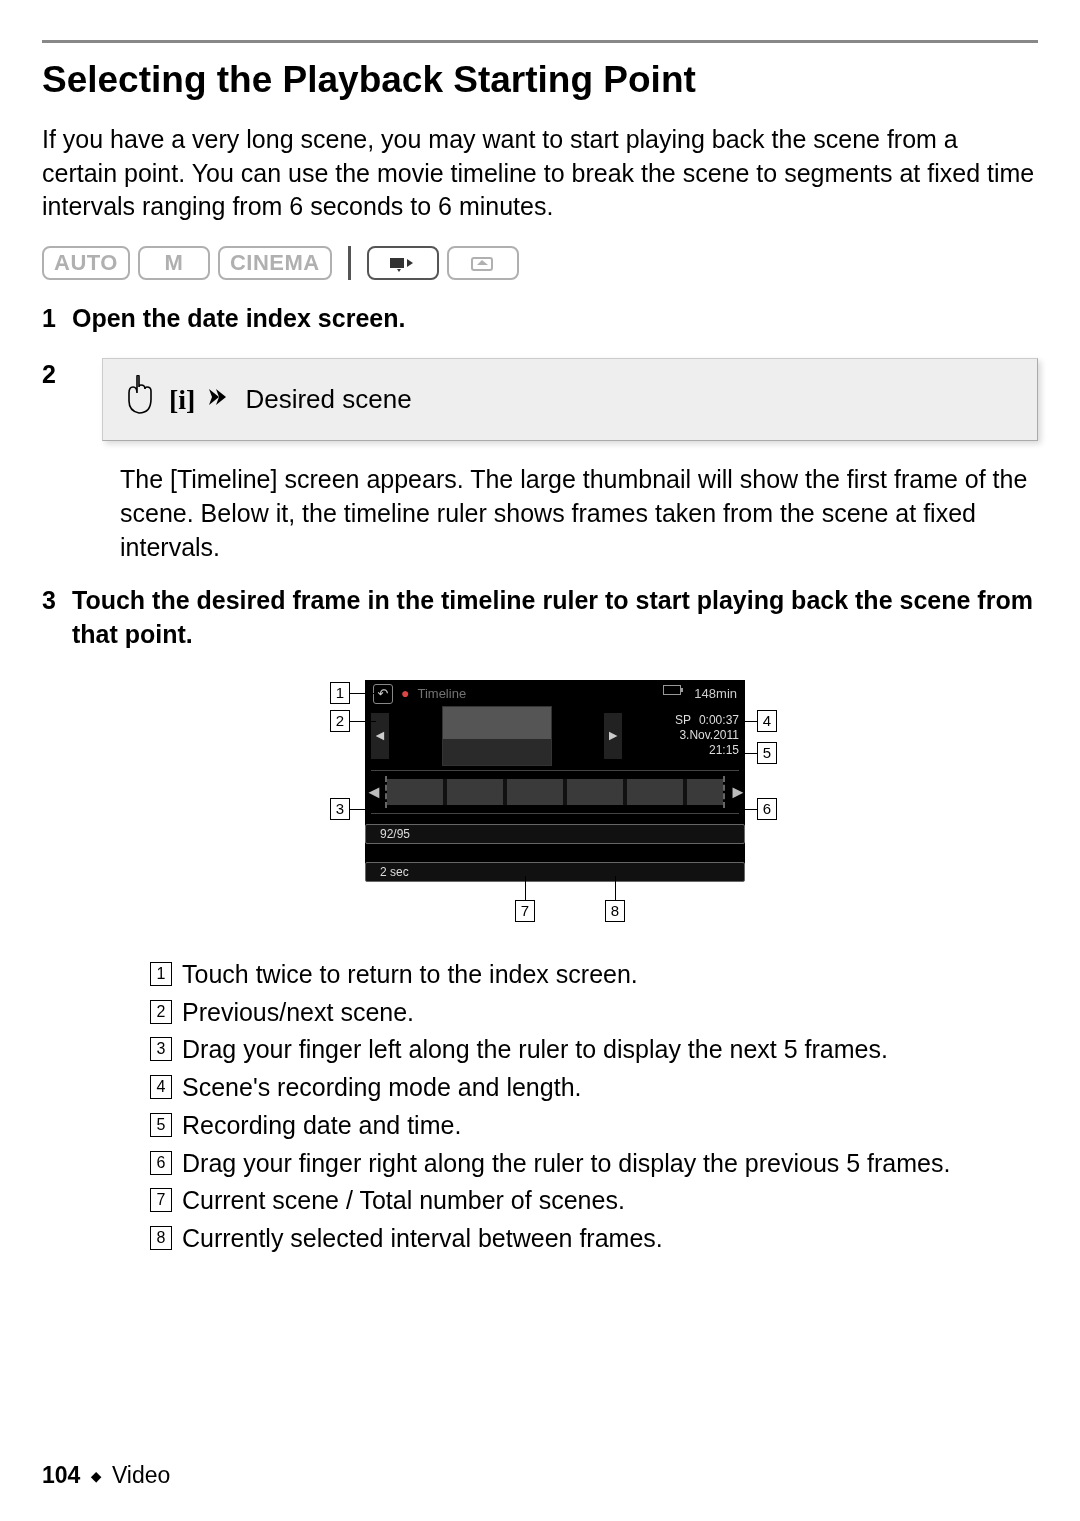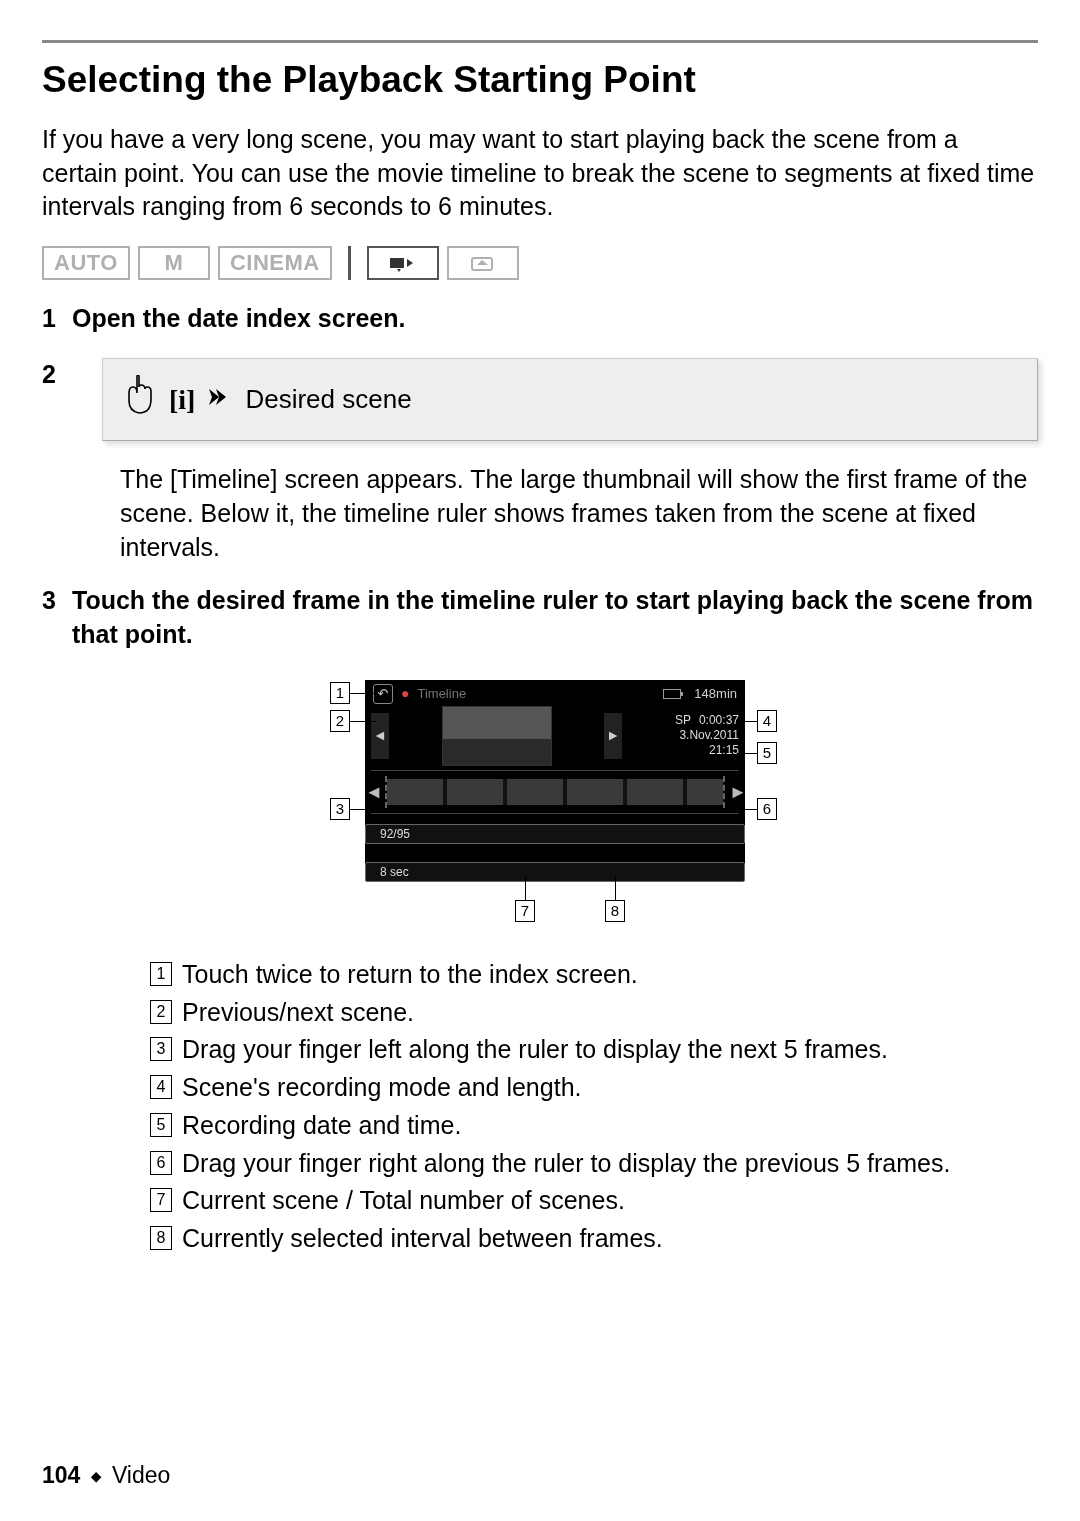--- a/index.html
+++ b/index.html
@@ -31,21 +31,21 @@
   }
   .modes-row {
     display: flex;
     align-items: center;
     gap: 8px;
     margin-bottom: 22px;
   }
   .modes-label { margin-right: 6px; }
   .mode-box {
     border: 2px solid #b0b0b0;
-    border-radius: 0;
+    border-radius: 8px;
     padding: 2px 10px;
     font-weight: bold;
     font-size: 22px;
     font-family: Arial, sans-serif;
     letter-spacing: 0.5px;
     color: #b0b0b0;
     min-width: 72px;
     text-align: center;
     display:flex;
     justify-content:center;
@@ -126,21 +126,21 @@
     display:flex; align-items:center; justify-content:space-between;
     padding: 4px 8px 2px 8px;
   }
   .screen .topbar-left { display:flex; align-items:center; gap:8px; }
   .screen .back-arrow {
     width:20px;height:20px;border:1px solid #888;border-radius:3px;
     display:flex;align-items:center;justify-content:center;color:#ccc;font-size:13px;
   }
   .screen .dot { color:#d44; font-size:14px; }
   .screen .tl-label { color:#737373; font-weight:normal; }
-  .screen .batt { display:flex; align-items:center; gap:13px; color:#ccc; }
+  .screen .batt { display:flex; align-items:flex-start; gap:13px; color:#ccc; }
   .screen .batt-icon {width:18px;height:10px;border:1px solid #999;position:relative;}
   .screen .batt-icon::after{content:"";position:absolute;right:-3px;top:2px;width:2px;height:4px;background:#999;}
   .screen .thumbrow {
     display:flex;align-items:center;justify-content:space-between;
     padding: 0 6px;
   }
   .screen .nav {
     width:18px;height:46px;background:#222;color:#ccc;
     display:flex;align-items:center;justify-content:center;font-size:14px;
   }
@@ -306,21 +306,21 @@
         </div>
         <div class="hr"></div>
         <div class="rulerrow">
           <span class="ruler-arrow">◄</span>
           <span class="ruler"></span>
           <span class="ruler-arrow">►</span>
         </div>
         <div class="hr"></div>
         <div class="bottombar">
           <span class="bbox">92/95</span>
-          <span class="bbox">8 sec</span>
+          <span class="bbox">2 sec</span>
         </div>
       </div>
 
       <div class="num-box" style="left:95px;top:12px;">1</div>
       <div class="lead h" style="left:115px;top:23px;width:28px;"></div>
 
       <div class="num-box" style="left:95px;top:40px;">2</div>
       <div class="lead h" style="left:115px;top:51px;width:26px;"></div>
 
       <div class="num-box" style="left:95px;top:128px;">3</div>

